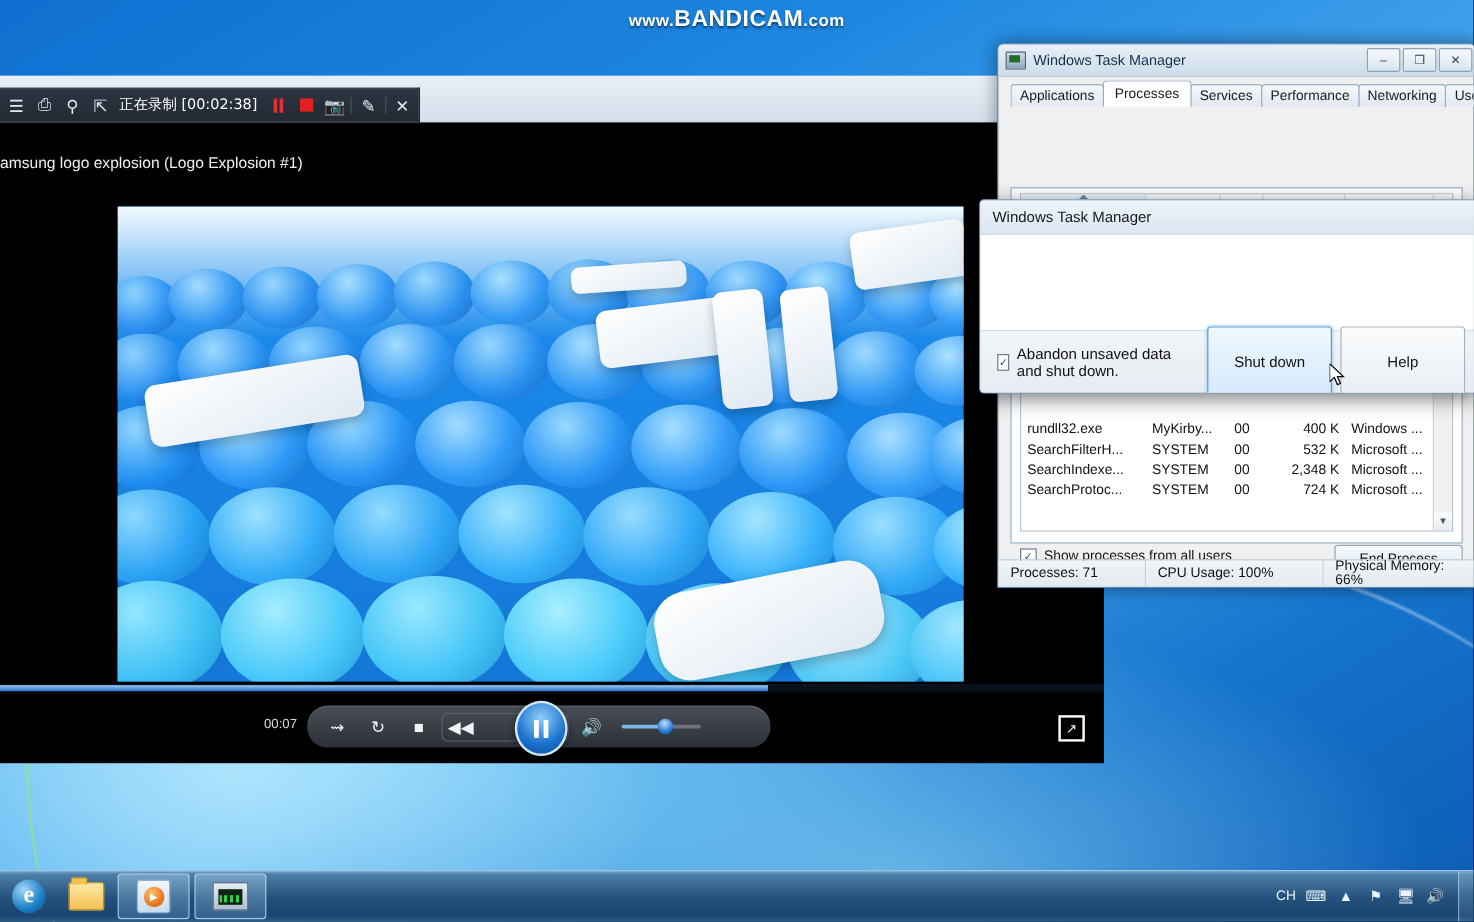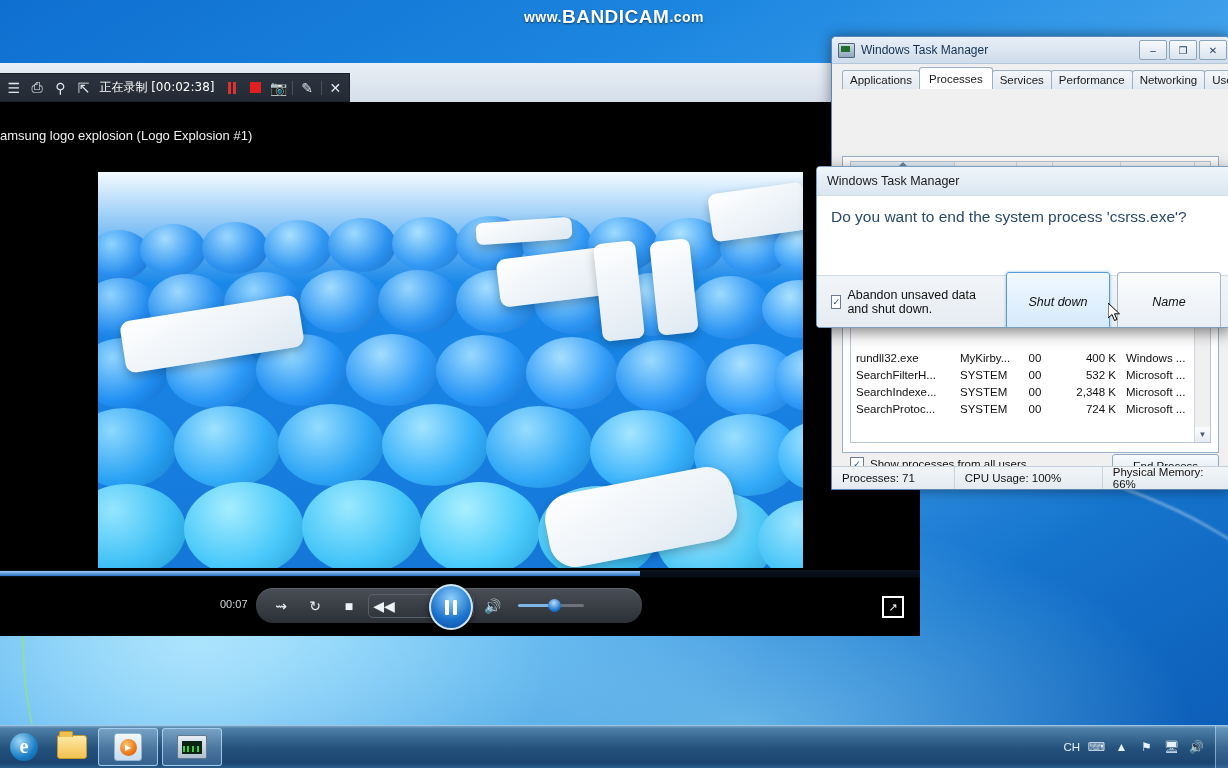--- a/index.html
+++ b/index.html
@@ -154,21 +154,21 @@
     display:flex;align-items:center;padding:0 10px;font-size:12.5px;color:#1a1a1a;
     border-bottom:1px solid #cfdbe7;}
   #dlg-body{background:#ffffff;padding:12px 12px 6px 14px;height:78px;box-sizing:border-box;}
   #dlg-head{font-size:15.5px;color:#2a4a66;margin-bottom:10px;white-space:nowrap;}
   #dlg-text{font-size:12.5px;color:#111;line-height:17px;}
   #dlg-foot{position:absolute;left:0;bottom:0;width:100%;height:52px;
     background:linear-gradient(#f2f5f8,#e6ecf2);border-top:1px solid #d3dde7;
     display:flex;align-items:center;padding:0 8px 0 14px;box-sizing:border-box;}
   #dlg-check{display:flex;align-items:center;font-size:12.5px;color:#111;flex:1;}
   .dbtn{height:25px;min-width:78px;padding:16px 12px;margin-left:7px;border-radius:3px;
-    font-size:12.5px;color:#111;display:flex;align-items:center;justify-content:center;white-space:nowrap;font-style:italic;}
+    font-size:12.5px;color:#111;display:flex;align-items:center;justify-content:center;white-space:nowrap;}
   #btn-shutdown{border:1px solid #5b9bd5;background:linear-gradient(#f0f8ff,#d4e9fb);
     box-shadow:0 0 3px rgba(90,160,220,.7);}
   #btn-cancel{border:1px solid #a7b6c5;background:linear-gradient(#fbfcfd,#e8eef4);}
   #cursor{position:absolute;left:1108px;top:303px;width:14px;height:20px;z-index:50;}
 
   
   #taskbar{position:absolute;left:0;bottom:0;width:1228px;height:42px;
     background:linear-gradient(180deg,#7ba3c4 0%,#4d7fa8 6%,#24527c 52%,#1b4470 88%,#2b5d8c 100%);
     border-top:1px solid #9dc4e0;display:flex;align-items:center;}
   .tbicon{width:42px;height:38px;margin:0 3px;display:flex;align-items:center;justify-content:center;}
@@ -434,29 +434,28 @@
     <div class="sec" style="width:140px;">CPU Usage: 100%</div>
     <div class="sec">Physical Memory: 66%</div>
   </div>
 </div>
 
 <div id="dialog">
   <div id="dlg-title">
     <span>Windows Task Manager</span>
   </div>
   <div id="dlg-body">
-    <div id="dlg-head">Do you want to end the system process 'csrss.exe'?</div>
   </div>
   <div id="dlg-foot">
     <div id="dlg-check">
       <span class="cbx">✓</span>
       <span>Abandon unsaved data and shut down.</span>
     </div>
     <div class="dbtn" id="btn-shutdown">Shut down</div>
-    <div class="dbtn" id="btn-cancel">Name</div>
+    <div class="dbtn" id="btn-cancel">Help</div>
   </div>
 </div>
 
 <svg id="cursor" viewBox="0 0 14 20">
   <polygon points="0,0 0,15 4,11.5 6.5,17.5 9,16.5 6.5,10.8 11.5,10.8" fill="#ffffff" stroke="#000000" stroke-width="1"></polygon>
 </svg>
 
 <div id="taskbar">
   <div class="tbicon">
     <span class="ie-ico"></span>

